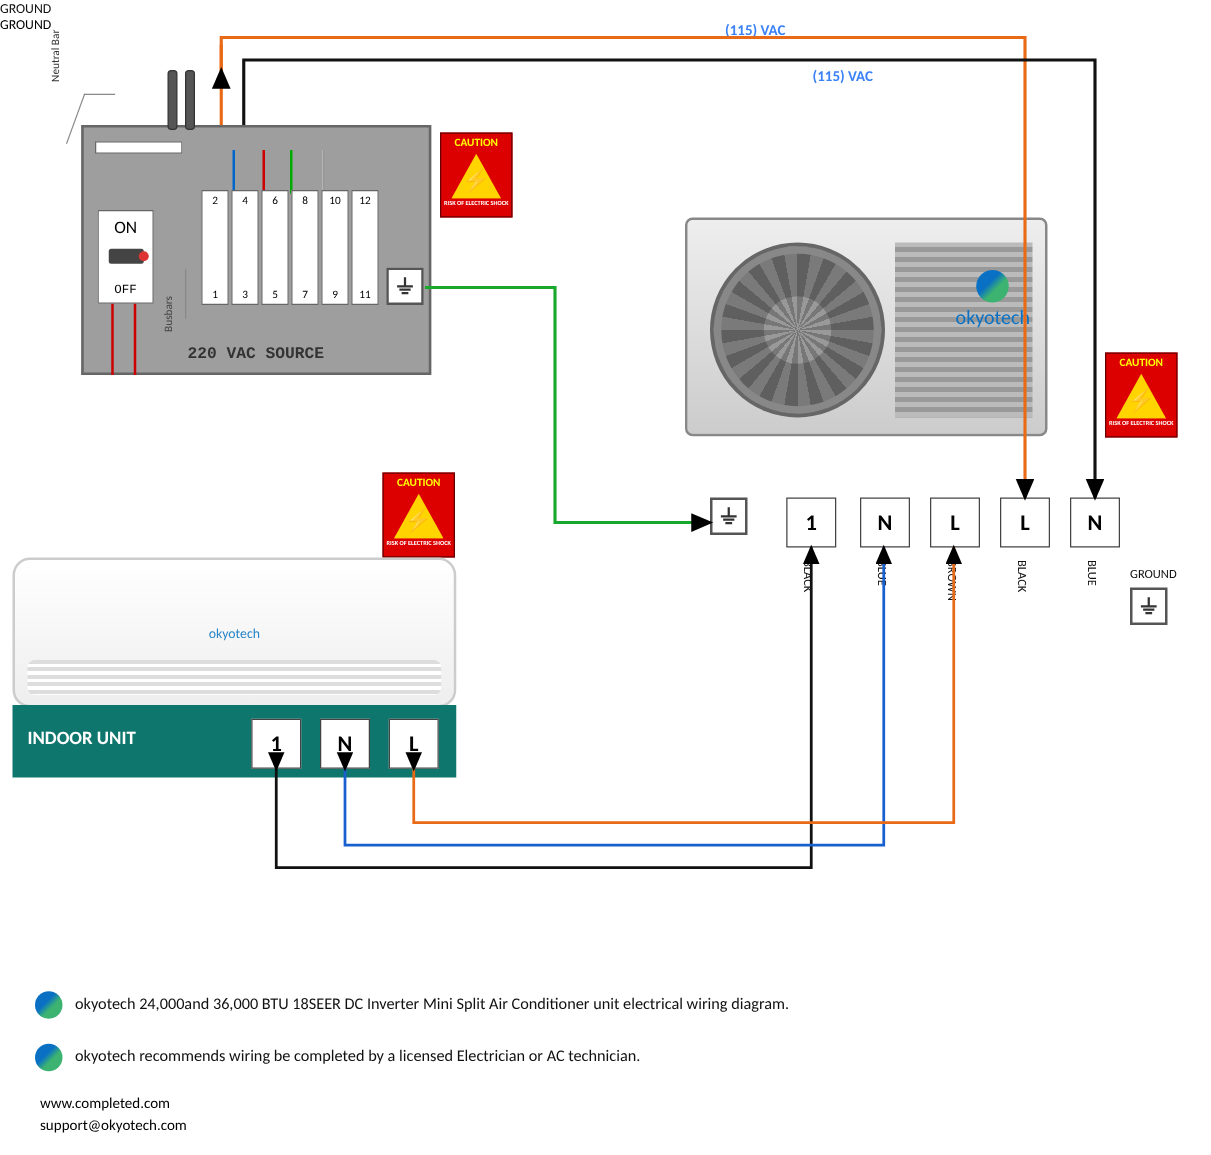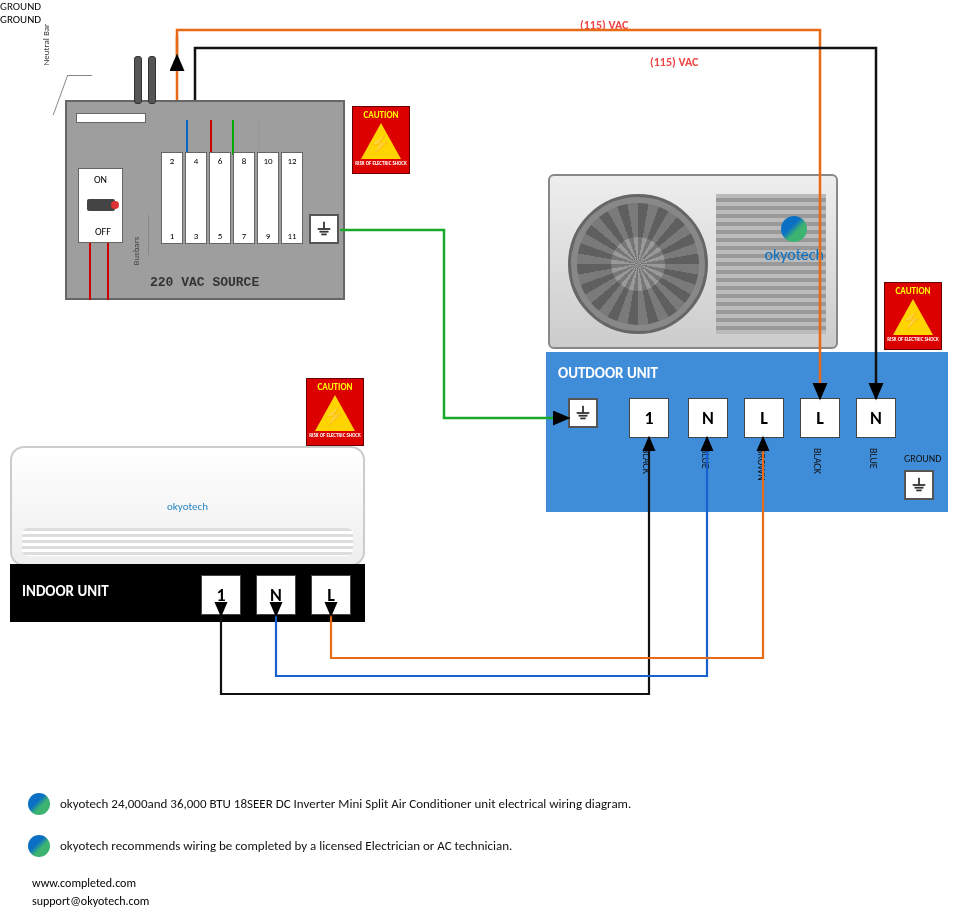--- a/index.html
+++ b/index.html
@@ -6,22 +6,22 @@
   body { font-family: Calibri, Arial, sans-serif; background: #fff; width: 969px; height: 924px; position: relative; }
   .stage { position: relative; width: 969px; height: 924px; }
 
   
   .panel { position: absolute; left: 65px; top: 100px; width: 280px; height: 200px; background: #9e9e9e; border: 2px solid #666; }
   .panel-label { position: absolute; left: 150px; top: 275px; font-size: 13px; font-weight: bold; color: #333; font-family: Liberation Mono, monospace; }
   .neutral-bar { position: absolute; left: 76px; top: 113px; width: 70px; height: 10px; background: #fff; border: 1px solid #666; }
   .neutral-bar-label { position: absolute; left: 45px; top: 60px; font-size: 9px; color: #333; transform: rotate(-90deg); transform-origin: left; }
   .neutral-bar-line { position: absolute; left: 60px; top: 75px; width: 25px; height: 40px; border-left: 1px solid #888; border-top: 1px solid #888; transform: skewX(-20deg); }
   .main-sw { position: absolute; left: 78px; top: 168px; width: 45px; height: 75px; background: #fff; border: 1px solid #666; }
-  .main-sw .on { position: absolute; top: 4px; left: 0; right: 0; text-align: center; font-size: 10px; }
-  .main-sw .off { position: absolute; bottom: 4px; left: 16px; right: 0; font-size: 10px; }
+  .main-sw .on { position: absolute; top: 4px; left: 0; right: 0; text-align: center; font-size: 14px; }
+  .main-sw .off { position: absolute; bottom: 4px; left: 0; right: 0; text-align: center; font-size: 10px; font-family: Liberation Mono, monospace; }
   .main-sw .lever { position: absolute; top: 30px; left: 8px; width: 28px; height: 12px; background: #444; border-radius: 2px; }
   .main-sw .lever::after { content:''; position:absolute; right:-4px; top:2px; width:8px; height:8px; background:#d33; border-radius:50%; }
   .bkr-row { position: absolute; left: 161px; top: 152px; display: flex; gap: 2px; }
   .bkr { width: 22px; height: 92px; background: #fff; border: 1px solid #666; position: relative; }
   .bkr .n-top { position: absolute; top: 2px; left: 0; right: 0; text-align: center; font-size: 9px; }
   .bkr .n-bot { position: absolute; bottom: 2px; left: 0; right: 0; text-align: center; font-size: 9px; }
   .busbars-label { position: absolute; left: 135px; top: 260px; font-size: 9px; color: #444; transform: rotate(-90deg); transform-origin: left; }
   .busbars-arrow { position:absolute; left:148px; top:215px; width:1px; height:40px; background:#888;}
   .gnd-sym { width: 30px; height: 30px; background: #fff; border: 2px solid #555; display: flex; align-items: center; justify-content: center; }
   .gnd-sym svg { width: 18px; height: 18px; }
@@ -56,28 +56,28 @@
   .out-L2 { left: 800px; top: 398px; }
   .out-N2 { left: 856px; top: 398px; }
   .out-gnd2 { left: 904px; top: 470px; }
   .vlabel { position: absolute; font-size: 10px; transform: rotate(90deg); transform-origin: left top; color:#111;}
   .gnd-label-out { position:absolute; left:904px; top:452px; font-size:10px; color:#111;}
 
   
   .indoor-img { position: absolute; left: 10px; top: 446px; width: 355px; height: 120px; background: linear-gradient(#fff,#eee); border: 2px solid #ccc; border-radius: 14px; }
   .indoor-img::after { content:''; position:absolute; left:10px; right:10px; bottom:8px; height:28px; background: repeating-linear-gradient(#ddd 0 3px, #fff 3px 6px); border-radius: 6px;}
   .indoor-img .brand2{ position:absolute; left:0; right:0; top:52px; text-align:center; color:#2b86c7; font-size:11px;}
-  .indoorbar { position: absolute; left: 10px; top: 564px; width: 355px; height: 58px; background: #000000; }
+  .indoorbar { position: absolute; left: 10px; top: 564px; width: 355px; height: 58px; background: #0f766e; }
   .indoorbar .title { position: absolute; left: 12px; top: 18px; color: #fff; font-weight: bold; font-size: 15px; }
   .in-1 { left: 201px; top: 575px; }
   .in-N { left: 256px; top: 575px; }
   .in-L { left: 311px; top: 575px; }
 
   
-  .lbl { position: absolute; font-size: 12px; color: #ef4444; font-weight: bold; }
+  .lbl { position: absolute; font-size: 12px; color: #3b82f6; font-weight: bold; }
   .vac1 { left: 580px; top: 18px; }
   .vac2 { left: 650px; top: 55px; }
   .gndlbl1 { left: 450px; top: 318px; color:#111; font-weight:normal; font-size:11px;}
   .gndlbl2 { left: 474px; top: 400px; font-size:11px; font-weight:normal;}
   .gndlbl2b { left: 474px; top: 415px; font-size:11px; font-weight:normal;}
 
   
   .note { position: absolute; left: 60px; font-size: 13px; color: #111; }
   .note1 { top: 796px; }
   .note2 { top: 838px; }
@@ -160,23 +160,20 @@
   </div>
 
   <div class="caution caution1"><span>CAUTION</span><div class="tri"></div><div class="sub">RISK OF ELECTRIC SHOCK</div></div>
   <div class="caution caution2"><span>CAUTION</span><div class="tri"></div><div class="sub">RISK OF ELECTRIC SHOCK</div></div>
   <div class="caution caution3"><span>CAUTION</span><div class="tri"></div><div class="sub">RISK OF ELECTRIC SHOCK</div></div>
 
   <div class="outdoor-img">
     <div class="fanring"></div>
     <div class="louvers"></div>
     <div class="brand"><div class="ball"></div><span>okyotech</span></div>
-  </div>
-  <div class="outdoorbar">
-    <div class="title">OUTDOOR UNIT</div>
   </div>
   <div class="gnd-sym out-gnd" style="position:absolute">
     <svg viewBox="0 0 20 20">
         <line x1="10" y1="2" x2="10" y2="10" stroke="#333" stroke-width="2"></line>
         <line x1="3" y1="10" x2="17" y2="10" stroke="#333" stroke-width="2"></line>
         <line x1="5" y1="13" x2="15" y2="13" stroke="#333" stroke-width="2"></line>
         <line x1="7" y1="16" x2="13" y2="16" stroke="#333" stroke-width="2"></line>
       </svg>
   </div>
   <div class="term out-1">1</div>

